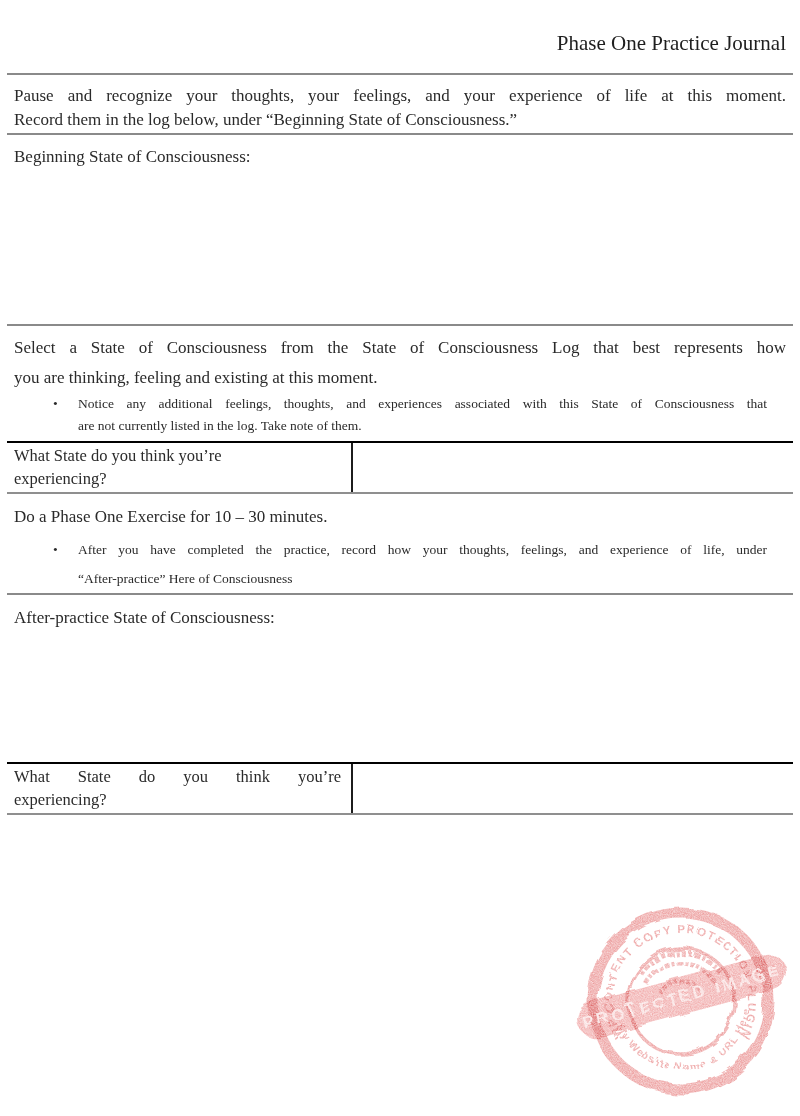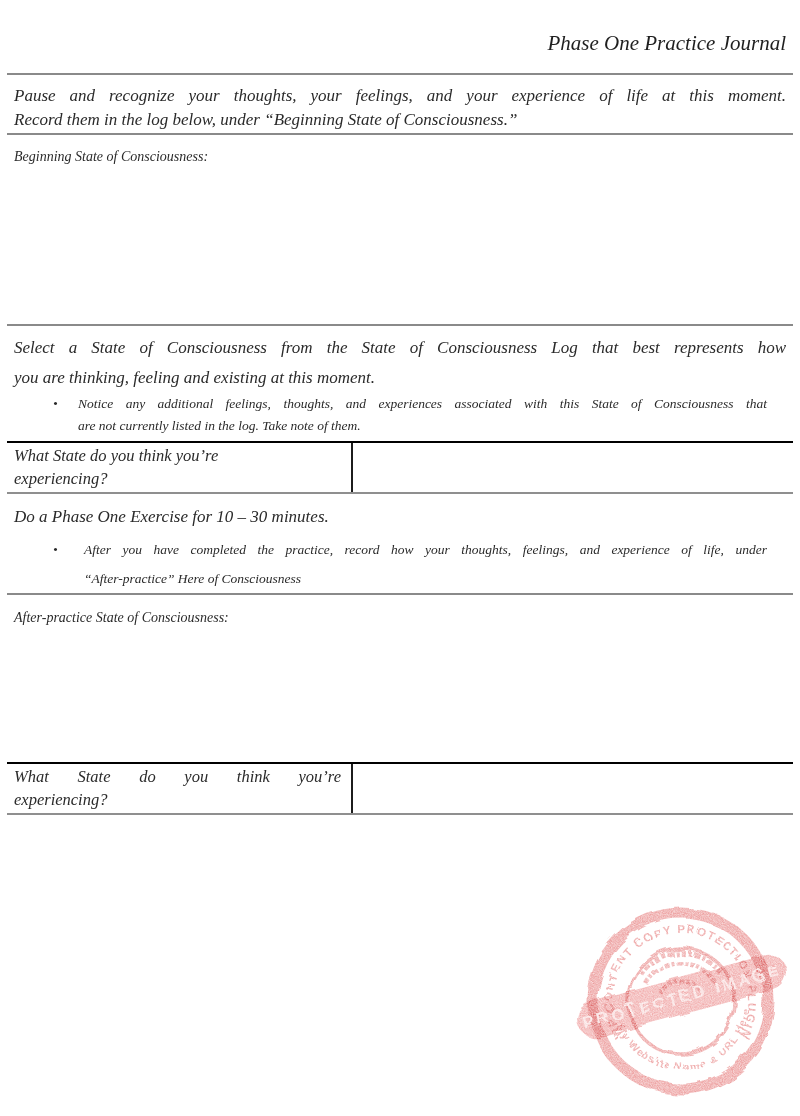--- a/index.html
+++ b/index.html
@@ -4,42 +4,42 @@
 <style>
   html,body{margin:0;padding:0;background:#fff;}
   .page{
     position:relative;
     width:800px;height:1116px;
     background:#ffffff;
     font-family:"Liberation Serif","DejaVu Serif",serif;
     color:#2a2a2a;
     overflow:hidden;
   }
-  .doc{padding:0 7px;font-style:italic;}
+  .doc{padding:0 7px;}
   .rule{height:2px;background:#8a8a8a;}
   .rule.r1{margin-top:17px;}
   .title{
     padding:30px 7px 0 0;
     text-align:right;
     font-size:21px;line-height:26px;
     color:#1f1f1f;
   }
   .p1{padding:9px 7px 2px;font-size:17px;line-height:23.5px;}
   .stretch{text-align:justify;text-align-last:justify;}
-  .label-block{padding:11px 7px 0;font-size:14px;line-height:22px;}
+  .label-block{padding:11px 7px 0;font-size:17px;line-height:22px;}
   .label-block.beginning{height:178px;}
   .label-block.after{height:155px;padding-top:12px;}
   .p2{padding:7px 7px 0;font-size:17px;line-height:30px;}
   .bullets{padding:0 26px 5px 46px;font-size:13.5px;}
   .bullet-row{display:flex;}
   .bullet-marker{width:25px;flex:0 0 25px;line-height:21.5px;}
   .bullets.b2 .bullet-marker{line-height:28.5px;}
   .bullet-text{flex:1;line-height:21.5px;}
   .bullets.b2{padding-bottom:0;margin-top:8px;}
-  .bullets.b2 .bullet-text{line-height:28.5px;margin-left:6px;}
+  .bullets.b2 .bullet-text{line-height:28.5px;}
   .qa-table{
     display:flex;
     border-top:2px solid #000000;
     border-bottom:2px solid #8f8f8f;
   }
   .q-cell{
     width:346px;flex:0 0 346px;box-sizing:border-box;
     border-right:2px solid #1c1c1c;
     padding:2px 10px 2px 7px;
     font-size:16.5px;line-height:22.5px;

